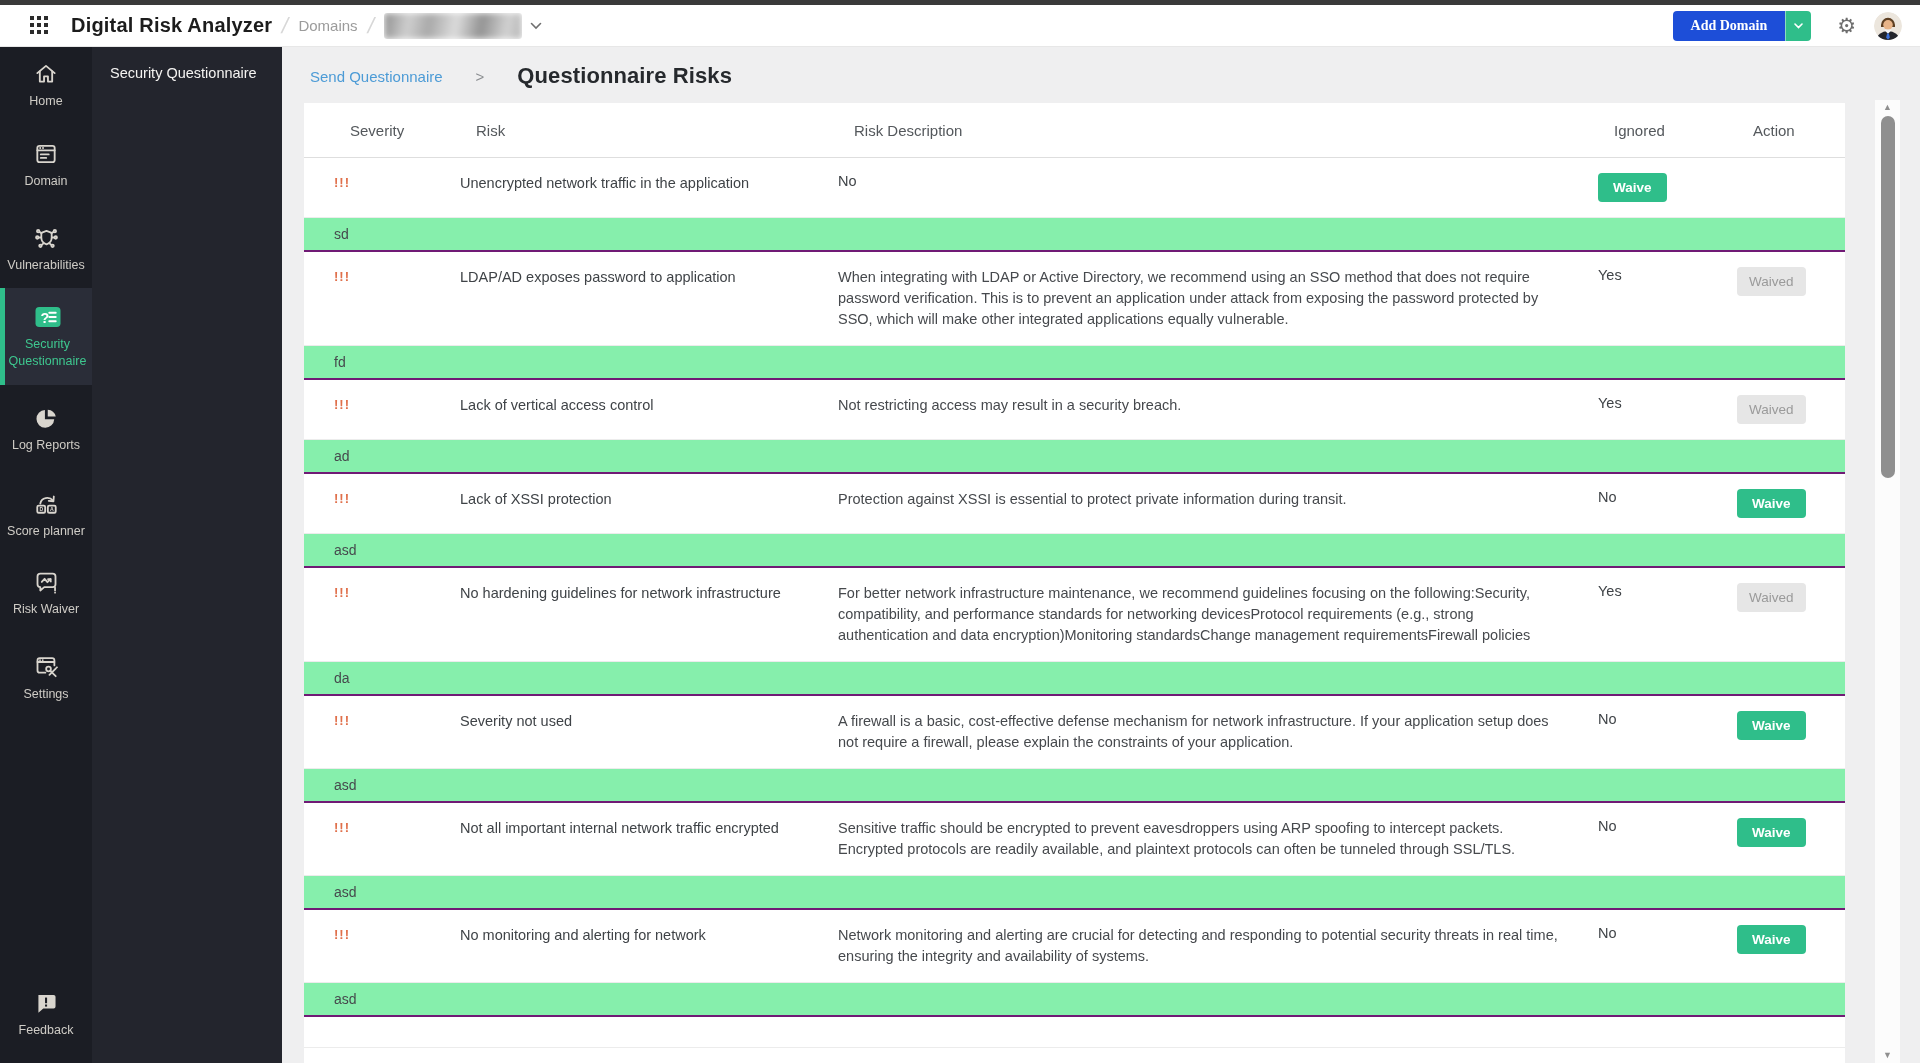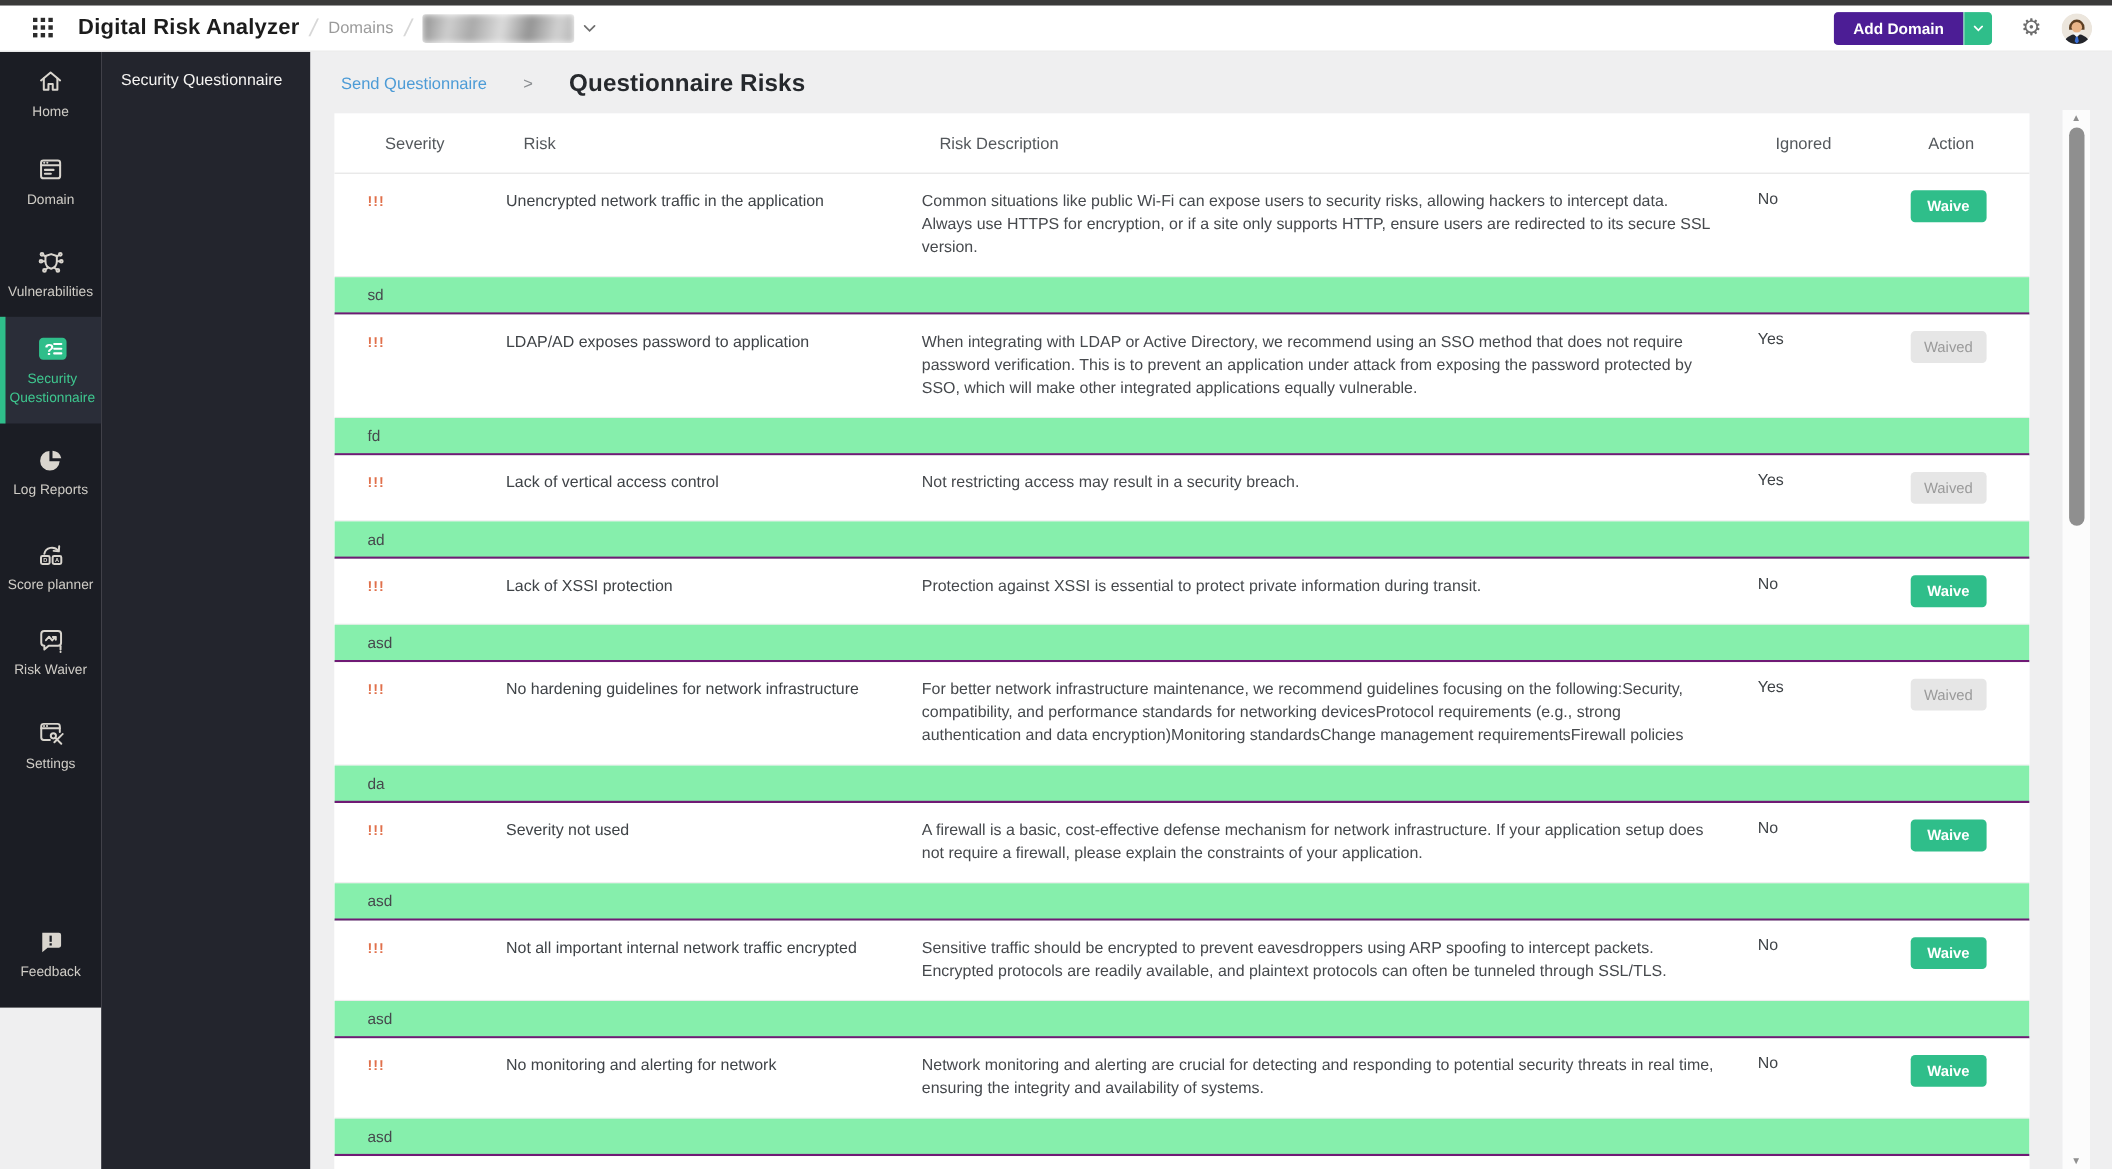--- a/index.html
+++ b/index.html
@@ -14,29 +14,29 @@
   .app-title { font-size:20px; font-weight:bold; color:#1c1c1c; margin-left:22px; letter-spacing:.2px; }
   .slash { color:#d7d7d7; font-size:22px; font-weight:300; margin:0 10px; transform:skewX(-12deg); }
   .bc-domains { font-size:15px; color:#9b9b9b; }
   .domain-chip { position:relative; width:138px; height:26px; border-radius:3px; overflow:hidden; margin-right:8px; }
   .domain-blur { position:absolute; inset:0;
       background:linear-gradient(100deg,#8f8f8f 0%,#cfcfcf 18%,#a9a9a9 33%,#dcdcdc 52%,#939393 70%,#d2d2d2 88%,#b5b5b5 100%);
       filter:blur(3px); }
   .chev { display:inline-flex; }
   .hdr-right { margin-left:auto; display:flex; align-items:center; margin-right:18px; }
   .add-split { display:flex; height:30px; border-radius:4px; overflow:hidden; }
-  .add-main { background:#4c1d95; color:#fff; font-size:14px; font-weight:bold; border:none; padding:0 18px;
-              cursor:pointer; font-family:Liberation Sans, sans-serif; }
+  .add-main { background:#1d4ed8; color:#fff; font-size:14px; font-weight:bold; border:none; padding:0 18px;
+              cursor:pointer; font-family:Liberation Serif, serif; }
   .add-caret { background:#2fbe8a; border:none; border-left:1px solid rgba(255,255,255,.45); width:26px;
                display:flex; align-items:center; justify-content:center; cursor:pointer; }
   .gear { margin-left:26px; font-size:21px; color:#6e6e6e; cursor:pointer; line-height:1; }
   .avatar { margin-left:18px; width:28px; height:28px; border-radius:50%; overflow:hidden; cursor:pointer; }
 
   
-  nav.sidebar { position:absolute; left:0; top:47px; width:92px; height:869px; background:#1b1d24; z-index:10;padding-left:28px; }
+  nav.sidebar { position:absolute; left:0; top:47px; width:92px; height:1016px; background:#1b1d24; z-index:10;padding-left:28px; }
   .side-item { position:absolute; left:0; width:92px; display:flex; flex-direction:column; align-items:center;
                cursor:pointer; padding:6px 2px; }
   .side-item .lbl { margin-top:6px; font-size:12.5px; color:#cfccc6; text-align:center; line-height:1.35; }
   .side-item.active { background:#2a2d38; border-left:5px solid #2fbe8a; padding-left:0; width:92px; }
   .side-item.active .lbl { color:#3ec78f; }
 
   
   aside.panel { position:absolute; left:92px; top:47px; width:190px; height:1016px; background:#23252d; z-index:9; }
   .panel-title { color:#f5f4f2; font-size:14.5px; padding:18px 0 0 18px; }
 
@@ -253,21 +253,20 @@
       <div>Severity</div>
       <div>Risk</div>
       <div>Risk Description</div>
       <div>Ignored</div>
       <div>Action</div>
     </div>
     <div>
         <div class="risk-row">
           <div class="sev">!!!</div>
           <div class="risk-name">Unencrypted network traffic in the application</div>
-          <div class="risk-desc">Common situations like public Wi-Fi can expose users to security risks, allowing hackers to intercept data. Always use HTTPS for encryption, or if a site only supports HTTP, ensure users are redirected to its secure SSL version.</div>
           <div class="ignored">No</div>
           <div class="action-cell"><button class="btn-waive">Waive</button></div>
         </div>
         <div class="group-row">sd</div>
         <div class="risk-row">
           <div class="sev">!!!</div>
           <div class="risk-name">LDAP/AD exposes password to application</div>
           <div class="risk-desc">When integrating with LDAP or Active Directory, we recommend using an SSO method that does not require password verification. This is to prevent an application under attack from exposing the password protected by SSO, which will make other integrated applications equally vulnerable.</div>
           <div class="ignored">Yes</div>
           <div class="action-cell"><button class="btn-waived">Waived</button></div>

